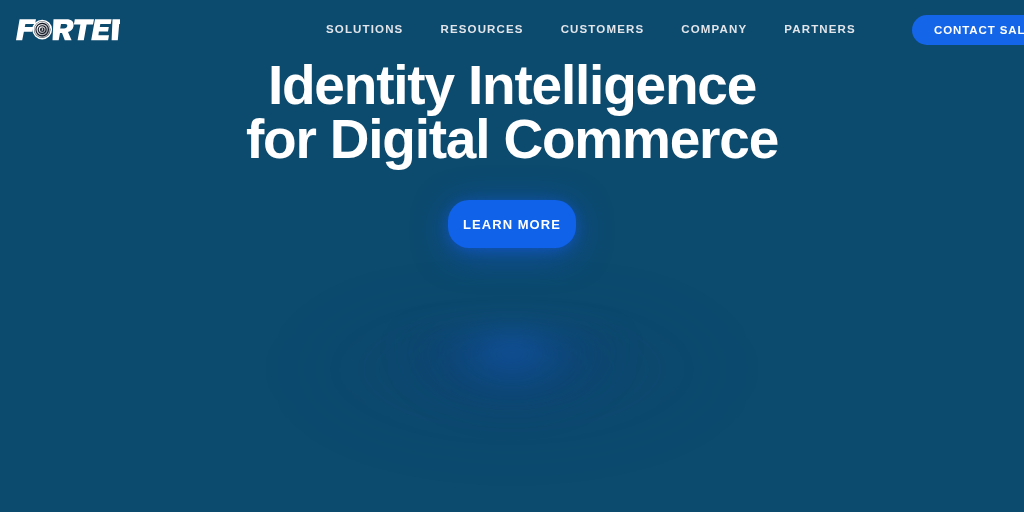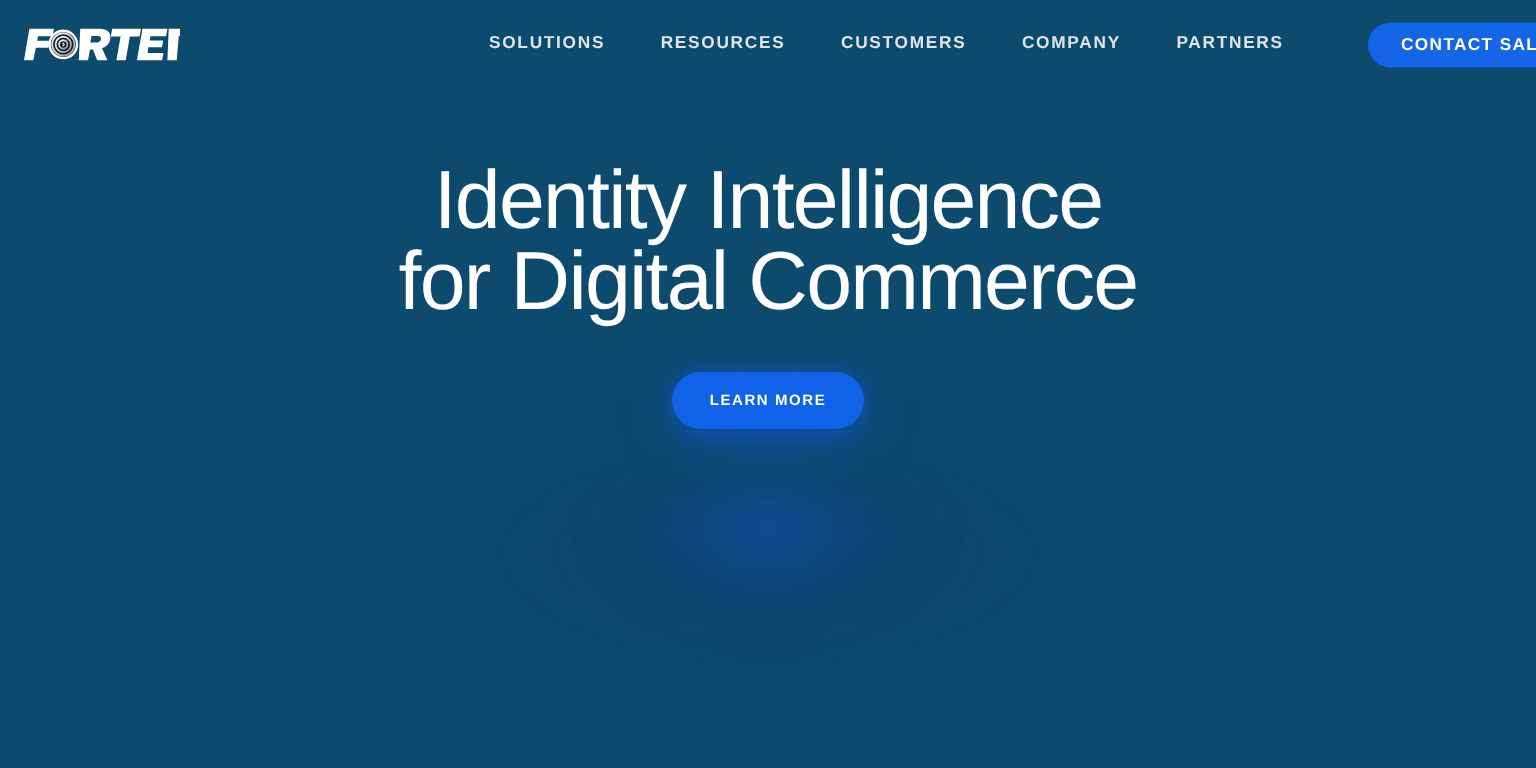--- a/index.html
+++ b/index.html
@@ -99,50 +99,50 @@
     position:absolute;
     left:0; top:0;
     width:1024px; height:512px;
     display:flex;
     flex-direction:column;
     align-items:center;
     z-index:3;
   }
 
   .headline {
-    margin-top:106px;
+    margin-top:58px;
     text-align:center;
     color:#ffffff;
     font-size:55px;
-    font-weight:normal;
+    font-weight:bold;
     line-height:54px;
     letter-spacing:-1.2px;
     white-space:nowrap;
   }
   .headline-line { display:block; }
 
   .subhead {
     margin-top:23px;
     text-align:center;
     color:#e6e9ee;
     font-size:18px;
     font-weight:400;
     letter-spacing:-0.1px;
     line-height:24px;
     white-space:nowrap;
   }
 
   .learn-btn {
     margin-top:34px;
-    width:128px; height:38px;
+    width:128px; height:48px;
     background:#1062e8;
     border:none;
     border-radius:21px;
     color:#ffffff;
-    font-size:10px;
+    font-size:13px;
     font-weight:bold;
     letter-spacing:1.05px;
     text-transform:uppercase;
     cursor:pointer;
     display:flex; align-items:center; justify-content:center;
     font-family:"Liberation Sans", sans-serif;
     box-shadow:0 6px 34px rgba(20,90,225,0.55),
                0 2px 12px rgba(20,90,225,0.40);
     position:relative;
     z-index:4;

